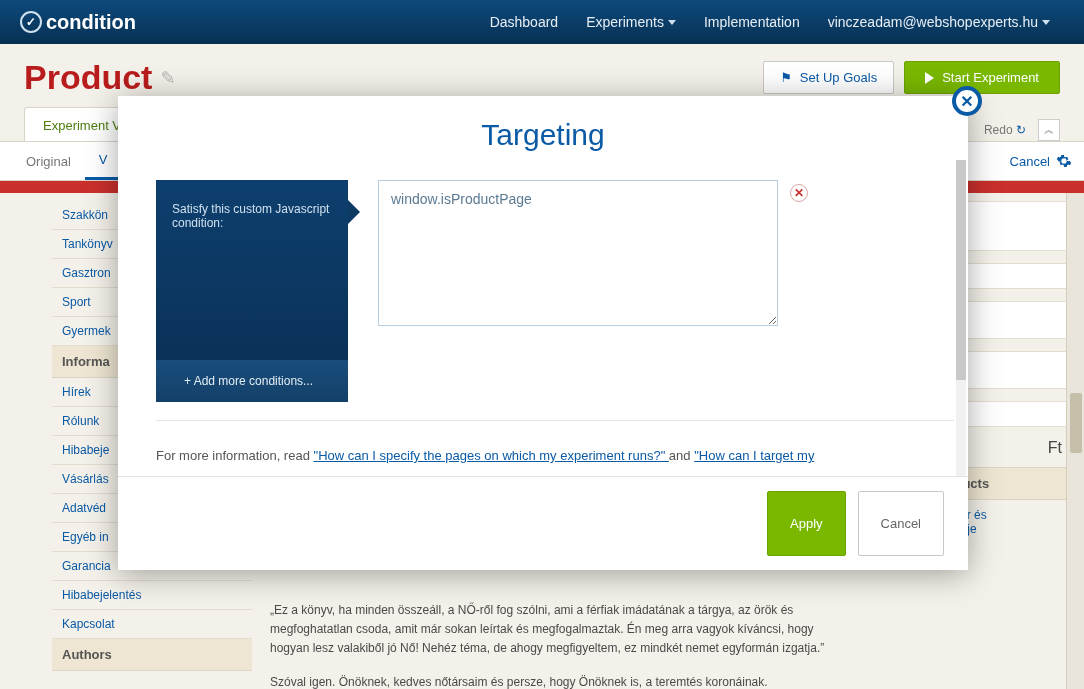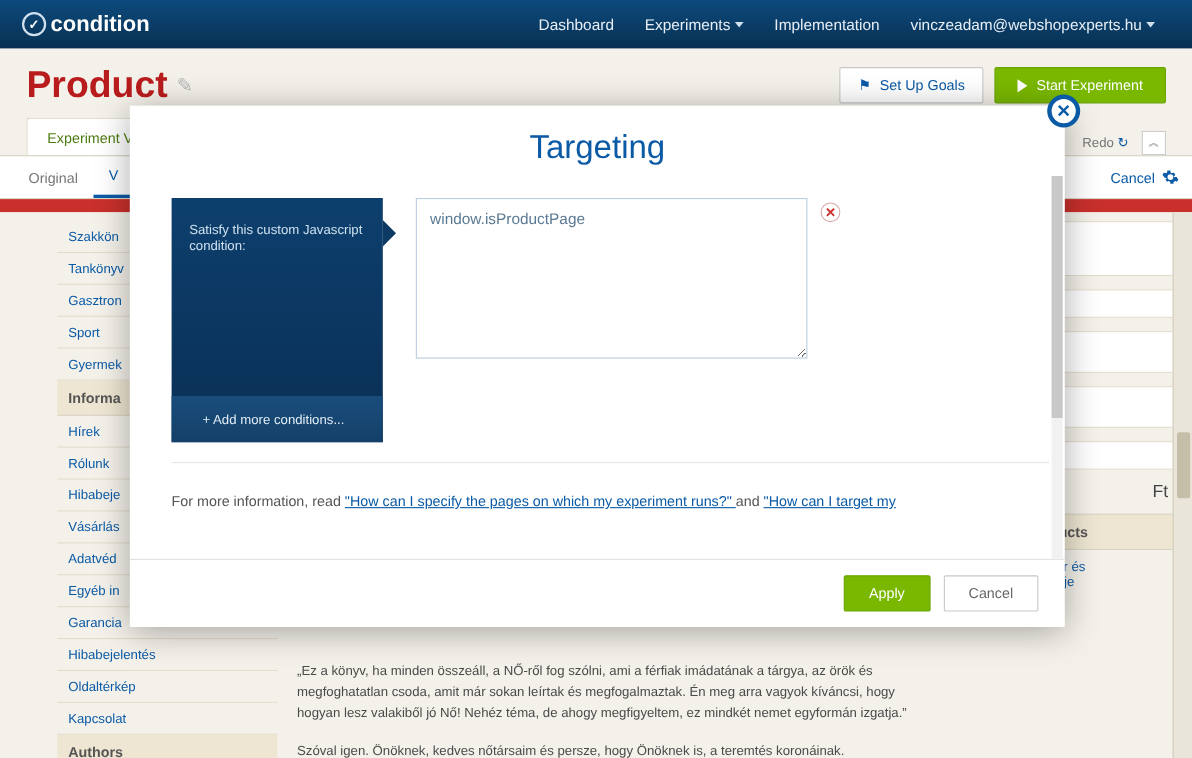--- a/index.html
+++ b/index.html
@@ -67,27 +67,27 @@
   .modal-close { position:absolute; right:-14px; top:-10px; width:30px; height:30px; border-radius:50%; background:#fff; border:4px solid #0a5aa6; display:flex; align-items:center; justify-content:center; color:#0a5aa6; font-weight:bold; cursor:pointer; font-size:16px;}
   .modal-head { padding:22px 16px 8px;text-align:center; }
   .modal-head h2 { color:#0a5aa6; font-size:30px; font-weight:400;}
   .modal-body { flex:1; padding: 4px 14px 0 38px; position:relative; overflow:hidden;}
   .modal-row { display:flex; gap:30px; align-items:flex-start; margin-top:16px;}
   .cond-card { width:192px; background:linear-gradient(#0d3f6e,#0a2f54); color:#cfe0ee; font-size:12px; position:relative; }
   .cond-top { padding:22px 16px 130px; position:relative;}
   .cond-top:after { content:""; position:absolute; right:-12px; top:20px; width:0;height:0; border-top:12px solid transparent; border-bottom:12px solid transparent; border-left:12px solid #0d3a63;}
   .cond-add { background:#1f5688; background:linear-gradient(#1a4d7c,#134069); padding:14px 28px; color:#e1ecf5; cursor:pointer;}
   .js-input-wrap { flex:1; position:relative; display:flex; align-items:flex-start; gap:12px;}
-  .js-input { width:356px; height:146px; border:1px solid #b8cde0; padding:10px 12px; font-size:14px; color:#5b7a93; font-family:inherit; resize:both;}
+  .js-input { width:400px; height:146px; border:1px solid #b8cde0; padding:10px 12px; font-size:14px; color:#5b7a93; font-family:inherit; resize:both;}
   .remove-circ { width:18px; height:18px; border:1px solid #d9a6a6; border-radius:50%; display:flex; align-items:center; justify-content:center; color:#c9302c; font-size:12px; cursor:pointer; font-weight:bold; margin-top:4px;}
   .modal hr { border:none; border-top:1px solid #e6e6e6; margin:18px 0 0;}
   .info-line { font-size:13px; color:#555; margin-top:26px; line-height:1.4; padding-right:20px;}
   .info-line a { color:#0a5aa6; text-decoration:underline;}
   .modal-foot { border-top:1px solid #e2e2e2; padding:14px 24px; display:flex; justify-content:flex-end; gap:12px;}
-  .mbtn { padding:8px 22px; font-size:13px; border:1px solid #c8c8c8; background:#fff; color:#666; cursor:pointer; border-radius:2px;}
+  .mbtn { padding:24px 22px; font-size:13px; border:1px solid #c8c8c8; background:#fff; color:#666; cursor:pointer; border-radius:2px;}
   .mbtn.primary { background:#7ab800; border-color:#6aa300; color:#fff;}
   .modal-scroll { position:absolute; right:2px; top:0; bottom:0; width:12px; }
   .modal-scroll .bar { position:absolute; top:0; right:0; width:10px; height:100%; background:#f1f1f1;}
   .modal-scroll .th { position:absolute; top:0; right:0; width:10px; height:220px; background:#c8c8c8;}
 </style>
 </head>
 <body>
 
 <div class="topnav">
   <div class="logo">
@@ -154,21 +154,20 @@
     <div class="sidehdr">Informa</div>
     <div class="sidelist">
       <a>Hírek</a>
       <a>Rólunk</a>
       <a>Hibabeje</a>
       <a>Vásárlás</a>
       <a>Adatvéd</a>
       <a>Egyéb in</a>
       <a>Garancia</a>
       <a>Hibabejelentés</a>
-      <a>Oldaltérkép</a>
       <a>Kapcsolat</a>
     </div>
     <div class="sidehdr">Authors</div>
   </div>
 
   <div class="midcol">
     <div class="prodtext">
       <p>„Ez a könyv, ha minden összeáll, a NŐ-ről fog szólni, ami a férfiak imádatának a tárgya, az örök és megfoghatatlan csoda, amit már sokan leírtak és megfogalmaztak. Én meg arra vagyok kíváncsi, hogy hogyan lesz valakiből jó Nő! Nehéz téma, de ahogy megfigyeltem, ez mindkét nemet egyformán izgatja.”</p>
       <p style="margin-top:14px">Szóval igen. Önöknek, kedves nőtársaim és persze, hogy Önöknek is, a teremtés koronáinak.</p>
     </div>

